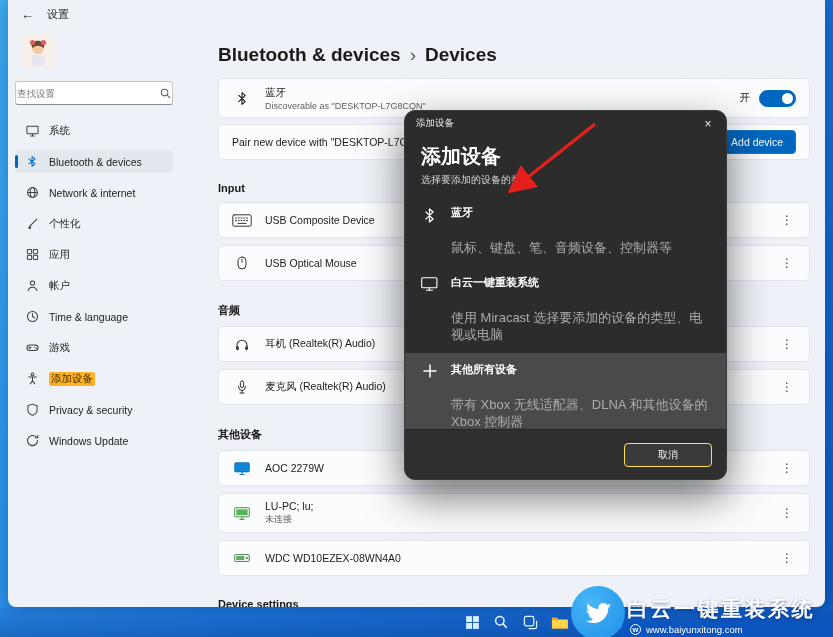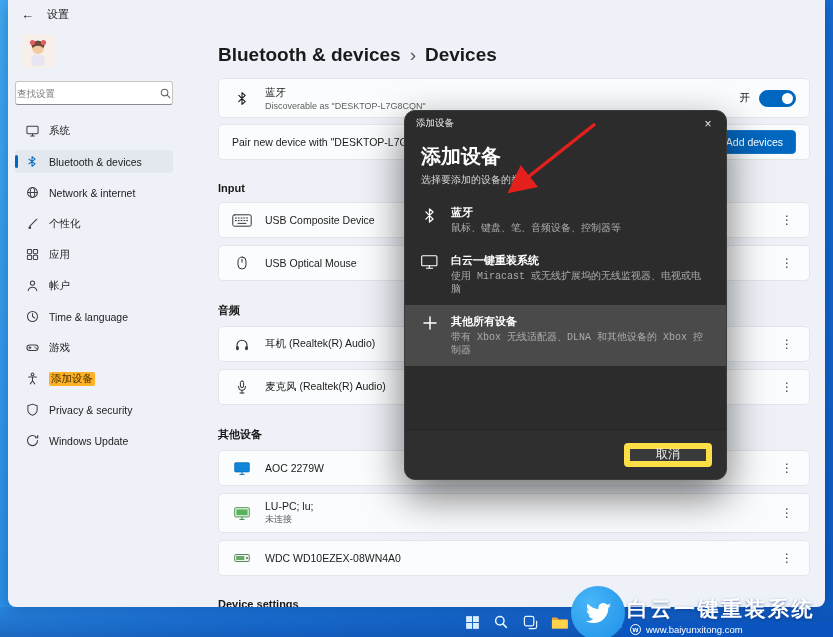--- a/index.html
+++ b/index.html
@@ -60,25 +60,25 @@
   .dlg-titlebar { height:25px; display:flex; align-items:center; padding-left:11px; }
   .dlg-title { font-size:9.5px; color:#f2f2f2; }
   .dlg-close { margin-left:auto; width:36px; height:25px; display:flex; align-items:center; justify-content:center;
     font-size:12px; color:#e8e8e8; }
   .dlg-heading { font-size:20px; font-weight:600; padding:7px 16px 3px; }
   .dlg-sub { font-size:10px; color:#d6d6d6; padding:0 16px 9px; }
   .dlg-option { display:flex; gap:13px; padding:9px 16px; align-items:flex-start; min-height:47px; }
   .dlg-option.highlight { background:#4a4a4a; }
   .opt-ico { width:17px; flex:0 0 17px; display:flex; justify-content:center; margin-top:2px; }
   .opt-title { font-size:11px; font-weight:600; color:#fff; }
-  .opt-desc { font-size:10px; color:#ababab; margin-top:2px; line-height:1.3;font-family:Liberation Mono, monospace; }
+  .opt-desc { font-size:13px; color:#ababab; margin-top:20px; line-height:1.3; }
   .dlg-footer { position:absolute; left:0; right:0; bottom:0; height:50px; display:flex; align-items:center;
     justify-content:flex-end; padding-right:14px; background:#2f2f2f; border-top:1px solid #262626; }
-  .btn-cancel { width:88px; height:24px; background:#3a3a3a; border:6px solid #fde047; border-radius:4px;
-    display:flex; align-items:center; justify-content:center; font-size:12px; color:#f2f2f2; }
+  .btn-cancel { width:88px; height:24px; background:#3a3a3a; border:1px solid #fde047; border-radius:4px;
+    display:flex; align-items:center; justify-content:center; font-size:10px; color:#f2f2f2; }
 
   
   .annot-arrow { position:absolute; left:0; top:0; z-index:40; pointer-events:none; }
 
   
   .taskbar { position:absolute; left:0; right:0; bottom:0; height:30px; z-index:20;
     background:linear-gradient(180deg, rgba(20,86,190,.18), rgba(9,56,142,.45)); }
   .tb-icons { position:absolute; left:462px; top:0; height:30px; display:flex; align-items:center; gap:9px; }
   .tb-ico { width:20px; height:20px; display:flex; align-items:center; justify-content:center; border-radius:4px; }
 
@@ -252,21 +252,21 @@
         <span class="toggle-wrap">
           <span class="toggle-label">开</span>
           <span class="switch">
               <span class="knob"></span>
             </span>
         </span>
       </div>
 
       <div class="card pair-card">
         <span class="t-main">Pair new device with "DESKTOP-L7G8CQN"</span>
-        <span class="btn-add">Add devices</span>
+        <span class="btn-add">Add device</span>
       </div>
 
       <div class="sec-h">Input</div>
 
       <div class="card dev-card">
         <span class="dev-ico">
             <svg width="20" height="13" viewBox="0 0 20 13" fill="none" stroke="#333" stroke-width="1" stroke-linecap="round">
               <rect x=".8" y=".8" width="18.4" height="11.4" rx="1.6"></rect>
               <path d="M3.4 4h1M6.2 4h1M9 4h1M11.8 4h1M14.6 4h1M3.4 6.6h1M6.2 6.6h1M9 6.6h1M11.8 6.6h1M14.6 6.6h1M6 9.4h8"></path>
             </svg>
@@ -374,21 +374,21 @@
       </div>
       <div class="dlg-option">
         <span class="opt-ico">
             <svg width="17" height="14" viewBox="0 0 17 14" fill="none" stroke="#fff" stroke-width="1.1" stroke-linecap="round">
               <rect x=".7" y=".7" width="15.2" height="10" rx="1"></rect>
               <path d="M5.5 13.2h6M8.3 10.7v2.5"></path>
             </svg>
           </span>
         <span class="col">
           <span class="opt-title">白云一键重装系统</span>
-          <span class="opt-desc">使用 Miracast 或无线扩展坞的无线监视器、电视或电脑</span>
+          <span class="opt-desc">使用 Miracast 选择要添加的设备的类型、电视或电脑</span>
         </span>
       </div>
       <div class="dlg-option highlight">
         <span class="opt-ico">
             <svg width="14" height="14" viewBox="0 0 14 14" fill="none" stroke="#fff" stroke-width="1.5" stroke-linecap="round">
               <path d="M7 1v12M1 7h12"></path>
             </svg>
           </span>
         <span class="col">
           <span class="opt-title">其他所有设备</span>

